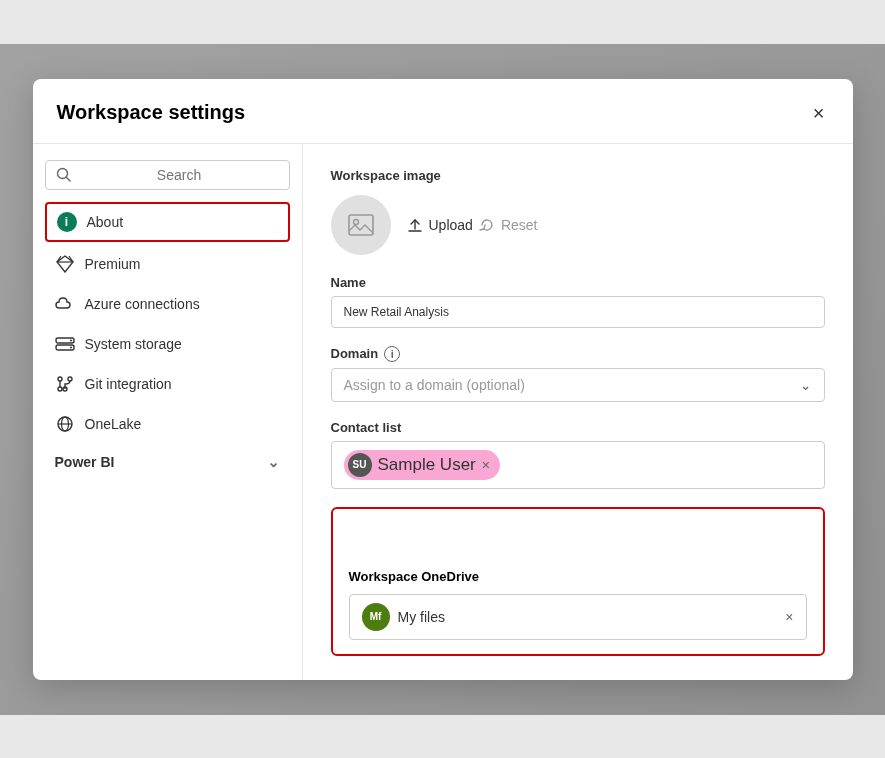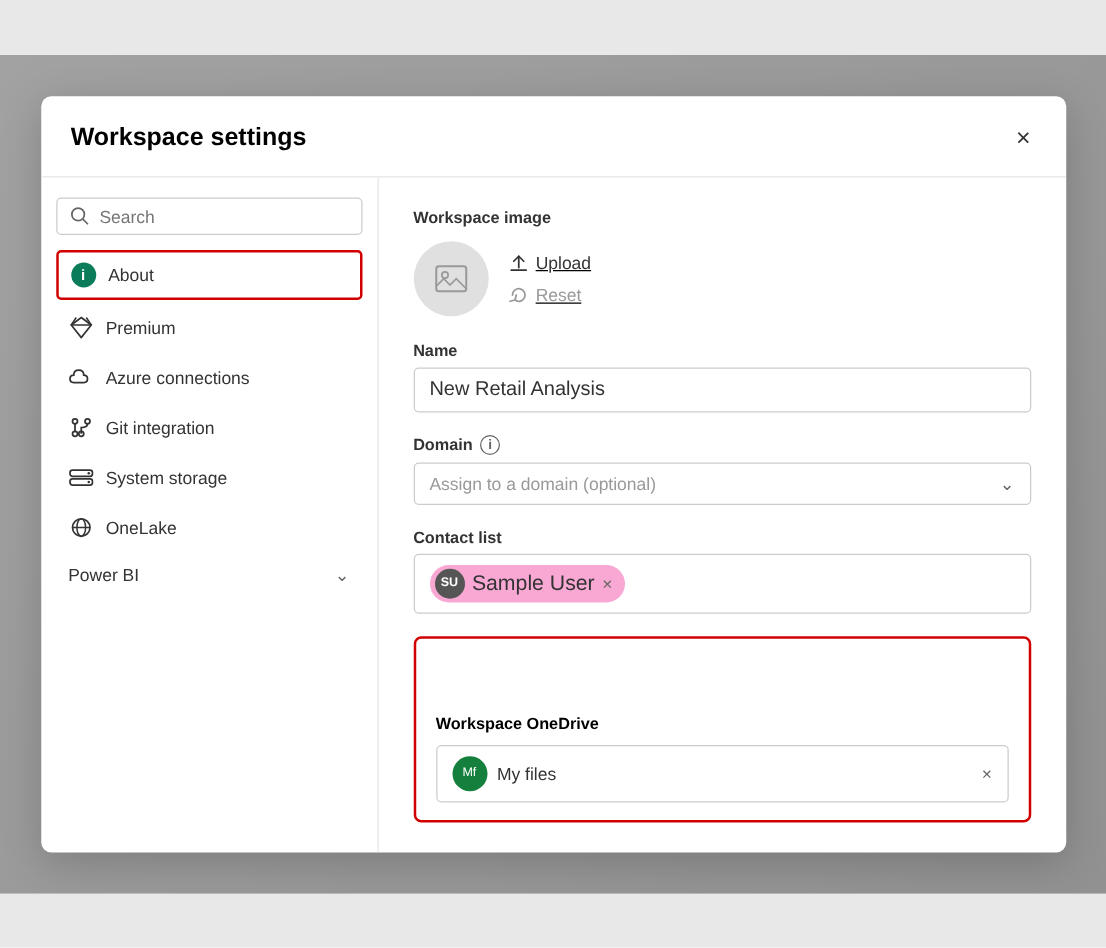--- a/index.html
+++ b/index.html
@@ -101,20 +101,21 @@
       padding: 6px 10px;
       gap: 8px;
       margin-bottom: 8px;
     }
     .search-box input {
       border: none;
       outline: none;
       font-size: 14px;
       width: 100%;
       color: #333;
+      text-align: center;
     }
     .search-icon-svg {
       color: #666;
       flex-shrink: 0;
     }
 
     .nav-item {
       display: flex;
       align-items: center;
       gap: 10px;
@@ -149,21 +150,21 @@
       font-size: 12px;
       font-weight: bold;
     }
 
     .section-header {
       display: flex;
       align-items: center;
       justify-content: space-between;
       padding: 8px 10px;
       font-size: 14px;
-      font-weight: 400;
+      font-weight: 700;
       color: #333;
       cursor: pointer;
       border-radius: 4px;
     }
 
     
     .main-content {
       flex: 1;
       padding: 24px 28px;
       overflow-y: auto;
@@ -189,23 +190,22 @@
       border-radius: 50%;
       background: #e0e0e0;
       display: flex;
       align-items: center;
       justify-content: center;
       flex-shrink: 0;
     }
 
     .image-actions {
       display: flex;
-      flex-direction: column;
+      flex-direction: row;
       gap: 6px;
-      text-decoration: underline;
     }
 
     .image-action-btn {
       display: flex;
       align-items: center;
       gap: 6px;
       background: none;
       border: none;
       cursor: pointer;
       font-size: 14px;
@@ -225,21 +225,21 @@
       display: flex;
       align-items: center;
       gap: 6px;
     }
 
     .text-input {
       width: 100%;
       border: 1px solid #ccc;
       border-radius: 4px;
       padding: 8px 12px;
-      font-size: 16px;
+      font-size: 12px;
       color: #333;
       outline: none;
     }
 
     .textarea-input {
       width: 100%;
       border: 1px solid #ccc;
       border-radius: 4px;
       padding: 8px 12px;
       font-size: 14px;
@@ -337,24 +337,24 @@
       min-height: 44px;
       display: flex;
       align-items: center;
       gap: 8px;
     }
 
     .onedrive-avatar {
       width: 28px;
       height: 28px;
       border-radius: 50%;
-      background: #15803d;
+      background: #4d7c0f;
       color: white;
       font-size: 10px;
-      font-weight: 400;
+      font-weight: 700;
       display: flex;
       align-items: center;
       justify-content: center;
     }
 
     .onedrive-name {
       font-size: 14px;
       color: #333;
       flex: 1;
     }
@@ -418,46 +418,46 @@
             <span>Premium</span>
           </div>
 
           <div class="nav-item">
             <div class="nav-icon">
               <svg width="20" height="16" viewBox="0 0 20 16" fill="none">
                 <path d="M4 12 Q1 12 1 9 Q1 6 4 6 Q4 2 8 2 Q12 2 12 6 Q15 6 15 9 Q15 12 12 12 Z" stroke="#333" stroke-width="1.4" fill="none"></path>
               </svg>
             </div>
             <span>Azure connections</span>
+          </div>
+
+          <div class="nav-item">
+            <div class="nav-icon">
+              <svg width="20" height="16" viewBox="0 0 20 16" fill="none">
+                <rect x="1" y="2" width="18" height="5" rx="2" stroke="#333" stroke-width="1.4" fill="none"></rect>
+                <rect x="1" y="9" width="18" height="5" rx="2" stroke="#333" stroke-width="1.4" fill="none"></rect>
+                <circle cx="16" cy="4.5" r="1" fill="#333"></circle>
+                <circle cx="16" cy="11.5" r="1" fill="#333"></circle>
+              </svg>
+            </div>
+            <span>System storage</span>
           </div>
 
           <div class="nav-item">
             <div class="nav-icon">
               <svg width="18" height="18" viewBox="0 0 18 18" fill="none">
                 <circle cx="4" cy="4" r="2" stroke="#333" stroke-width="1.4" fill="none"></circle>
                 <circle cx="14" cy="4" r="2" stroke="#333" stroke-width="1.4" fill="none"></circle>
                 <circle cx="4" cy="14" r="2" stroke="#333" stroke-width="1.4" fill="none"></circle>
                 <path d="M4 6 L4 12" stroke="#333" stroke-width="1.4"></path>
                 <path d="M14 6 Q14 9 9 9 L9 14" stroke="#333" stroke-width="1.4" fill="none"></path>
                 <circle cx="9" cy="14" r="2" stroke="#333" stroke-width="1.4" fill="none"></circle>
               </svg>
             </div>
             <span>Git integration</span>
-          </div>
-
-          <div class="nav-item">
-            <div class="nav-icon">
-              <svg width="20" height="16" viewBox="0 0 20 16" fill="none">
-                <rect x="1" y="2" width="18" height="5" rx="2" stroke="#333" stroke-width="1.4" fill="none"></rect>
-                <rect x="1" y="9" width="18" height="5" rx="2" stroke="#333" stroke-width="1.4" fill="none"></rect>
-                <circle cx="16" cy="4.5" r="1" fill="#333"></circle>
-                <circle cx="16" cy="11.5" r="1" fill="#333"></circle>
-              </svg>
-            </div>
-            <span>System storage</span>
           </div>
 
           <div class="nav-item">
             <div class="nav-icon">
               <svg width="20" height="18" viewBox="0 0 20 18" fill="none">
                 <circle cx="10" cy="9" r="7" stroke="#333" stroke-width="1.4" fill="none"></circle>
                 <ellipse cx="10" cy="9" rx="3.5" ry="7" stroke="#333" stroke-width="1.2" fill="none"></ellipse>
                 <line x1="3" y1="9" x2="17" y2="9" stroke="#333" stroke-width="1.2"></line>
               </svg>
             </div>

